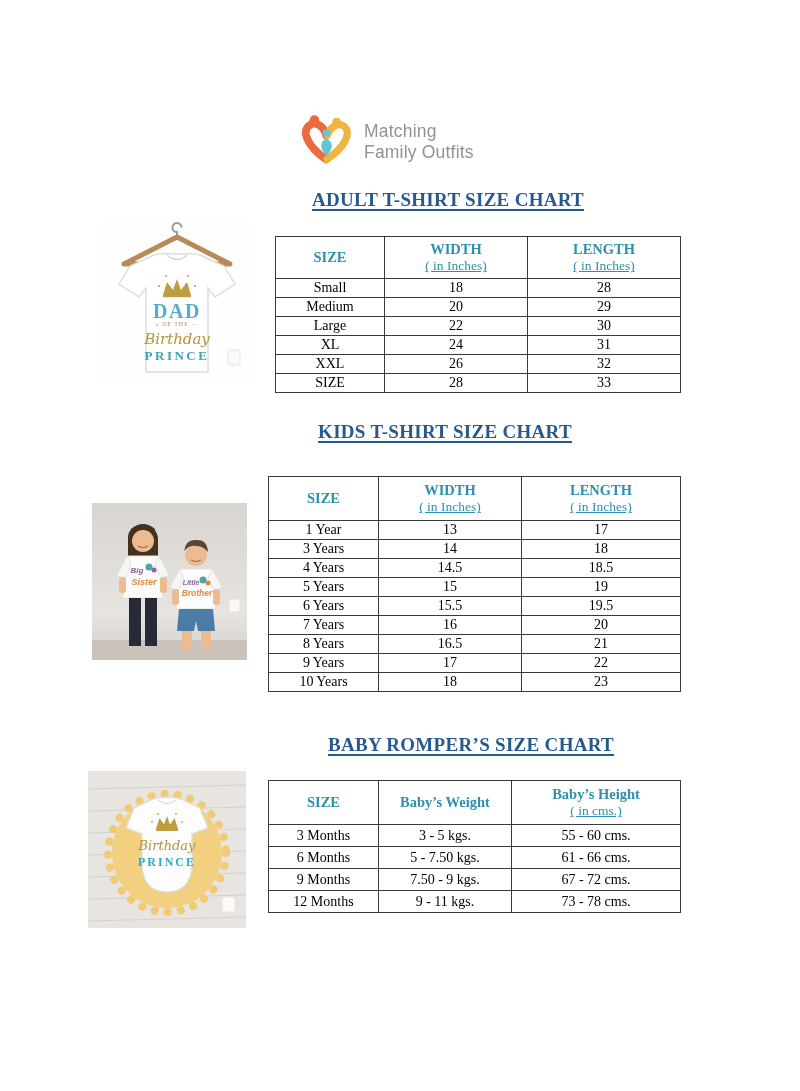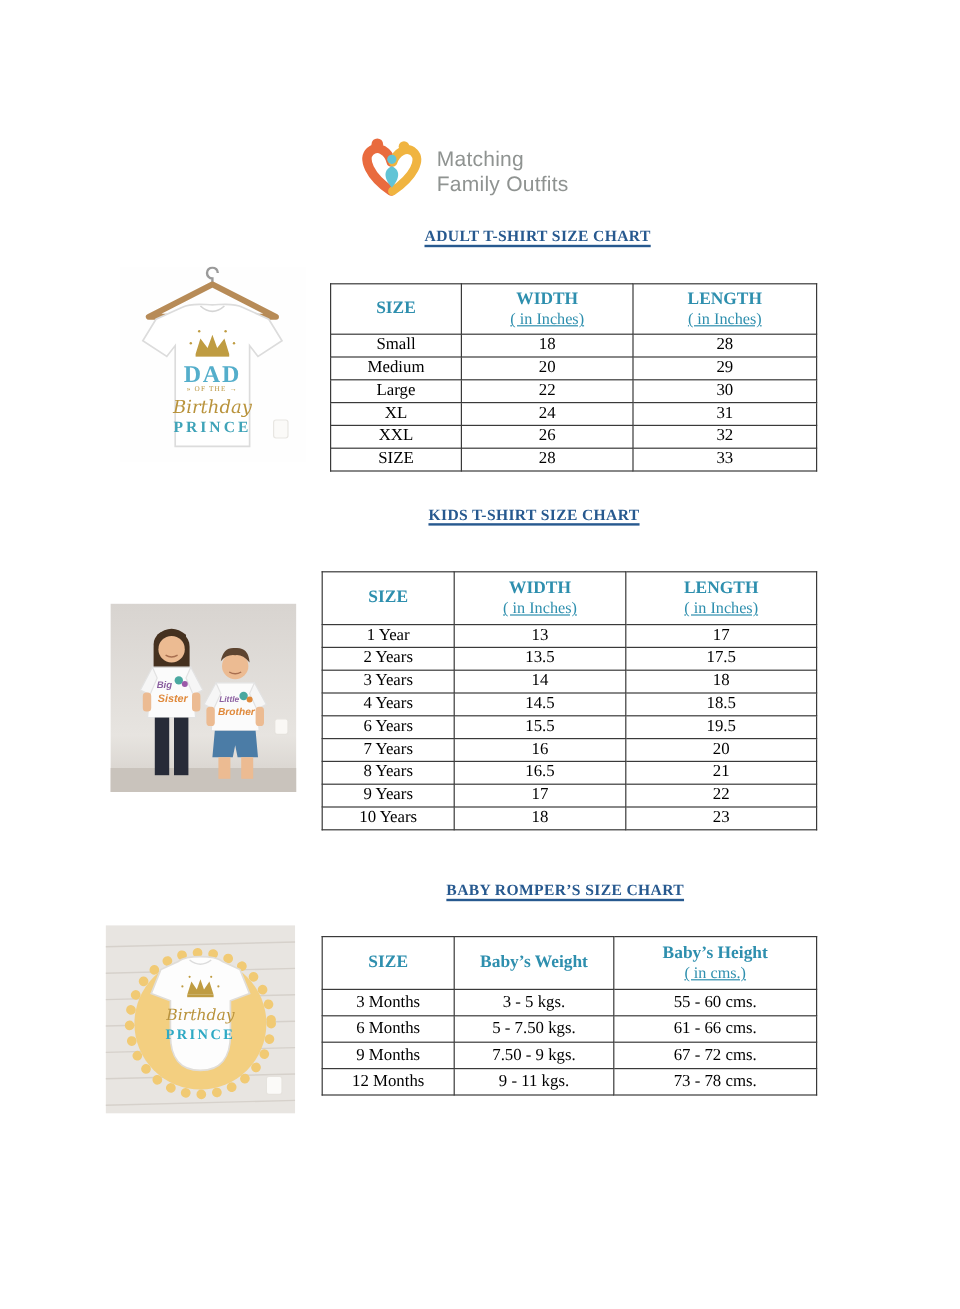--- a/index.html
+++ b/index.html
@@ -9,21 +9,21 @@
     font-family:"Liberation Serif", serif; overflow:hidden; margin:0 auto;
   }
 
   
   .logo { position:absolute; left:298px; top:111px; display:flex; align-items:center; gap:8px;justify-content:flex-end; }
   .logo-text { font-family:"Liberation Sans", sans-serif; color:#8f9391; font-size:17.5px; line-height:1.18; letter-spacing:.2px; }
 
   
   .chart-heading {
     position:absolute; transform:translateX(-50%);
-    font-family:"Liberation Serif", serif; font-weight:bold; font-size:13px;
+    font-family:"Liberation Serif", serif; font-weight:bold; font-size:19px;
     color:#27598f; letter-spacing:.3px; white-space:nowrap;
     text-decoration:underline; text-decoration-thickness:2px; text-underline-offset:3px;text-align:center;
   }
   .h-adult { left:448px; top:189px; }
   .h-kids  { left:445px; top:421px; }
   .h-baby  { left:471px; top:734px; }
 
   
   table.size-chart { position:absolute; border-collapse:collapse; table-layout:fixed; background:#fff; }
   table.size-chart th, table.size-chart td {
@@ -234,33 +234,33 @@
         </th>
       </tr>
     </thead>
     <tbody>
         <tr>
           <td>1 Year</td>
           <td>13</td>
           <td>17</td>
         </tr>
         <tr>
-          <td>2 Years</td>
-          <td>13.5</td>
-          <td>17.5</td>
-        </tr>
-        <tr>
           <td>3 Years</td>
           <td>14</td>
           <td>18</td>
         </tr>
         <tr>
           <td>4 Years</td>
           <td>14.5</td>
           <td>18.5</td>
+        </tr>
+        <tr>
+          <td>5 Years</td>
+          <td>15</td>
+          <td>19</td>
         </tr>
         <tr>
           <td>6 Years</td>
           <td>15.5</td>
           <td>19.5</td>
         </tr>
         <tr>
           <td>7 Years</td>
           <td>16</td>
           <td>20</td>

